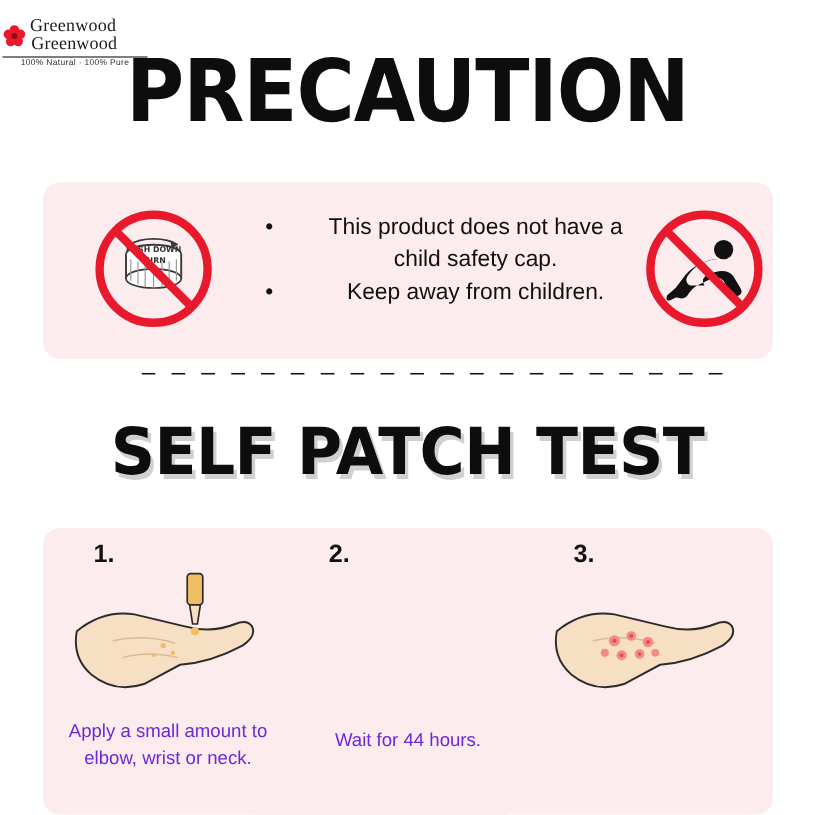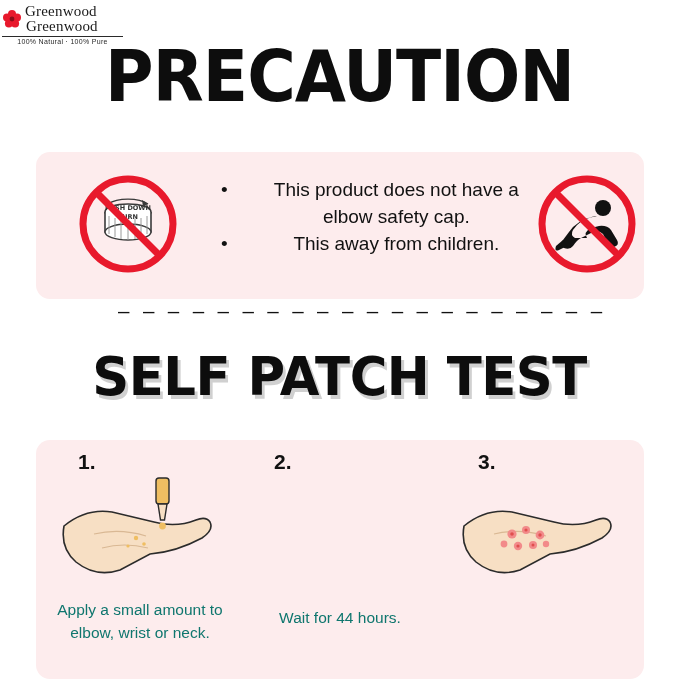--- a/index.html
+++ b/index.html
@@ -27,20 +27,21 @@
     top: 4px;
     width: 125px;
     text-align: center;
   }
   .brand-row {
     display: flex;
     align-items: center;
     justify-content: flex-start;
     gap: 3px;
     padding-left: 2px;
+    margin-top: 11px;
   }
   .brand-flower {
     width: 20px;
     height: 20px;
     position: relative;
     flex: 0 0 auto;
   }
   .brand-name {
     font-family: "Liberation Serif", serif;
     font-size: 15px;
@@ -190,21 +191,21 @@
     height: 112px;
   }
   .step-cap {
     position: absolute;
     top: 158px;
     left: 4px;
     width: 188px;
     text-align: center;
     font-size: 15.5px;
     line-height: 23px;
-    color: #0f766e;
+    color: #6d28d9;
   }
   #step-2 .step-cap { top: 166px; }
   svg { display: block; }
 </style>
 </head>
 <body>
 
 <div class="page">
 
   <div class="brand">
@@ -231,27 +232,27 @@
   </div>
 
   <div class="title-precaution">PRECAUTION</div>
 
   <div class="panel" id="precaution-panel">
     <div class="prec-text">
       <div class="bullet-line">
         <span class="bullet-dot">•</span>
         <span class="bullet-body">
           <span>This product does not have a</span><br>
-          <span>elbow safety cap.</span>
+          <span>child safety cap.</span>
         </span>
       </div>
       <div class="bullet-line">
         <span class="bullet-dot">•</span>
         <span class="bullet-body">
-          <span>This away from children.</span>
+          <span>Keep away from children.</span>
         </span>
       </div>
     </div>
   </div>
 
   <div class="nosign" id="no-cap-sign">
     <svg width="100" height="100" viewBox="0 0 100 100">
 
       <g>
         <ellipse cx="50" cy="38" rx="23" ry="8" fill="#ffffff" stroke="#3a3a3a" stroke-width="1.6"></ellipse>

